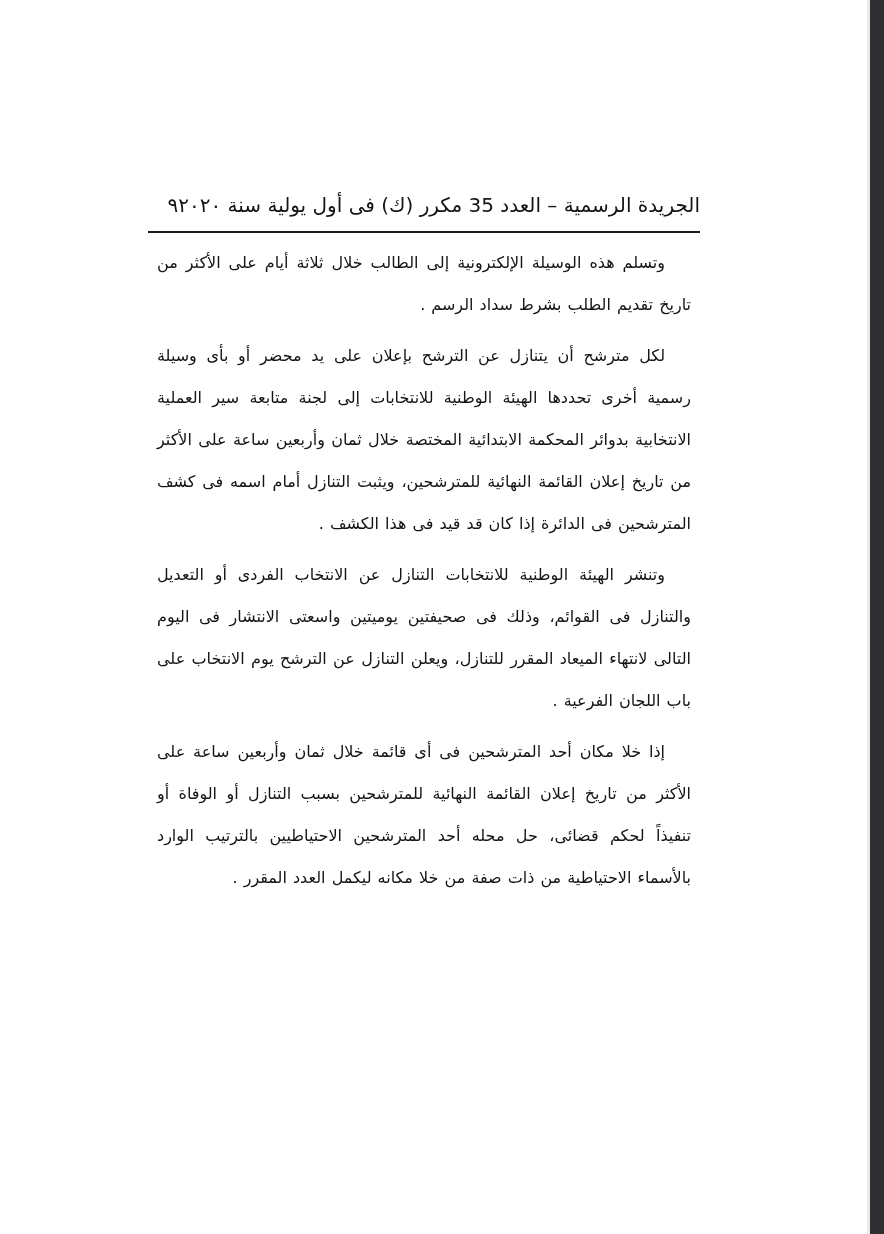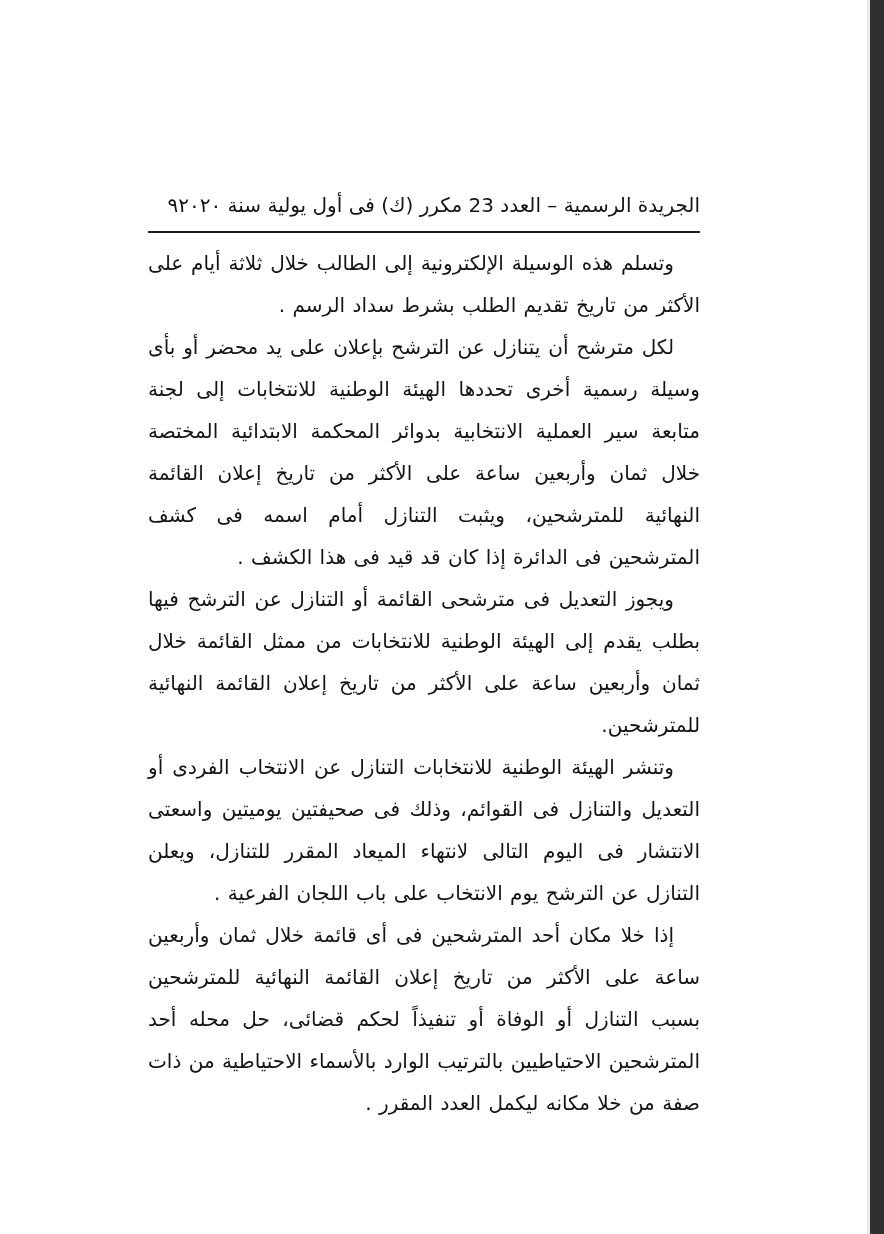--- a/index.html
+++ b/index.html
@@ -55,22 +55,22 @@
   .page-header .title {
     letter-spacing: 0;
   }
   .page-header .page-number {
     font-size: 20px;
   }
   .body-text {
     margin-top: 9px;
   }
   .par {
-    margin: 0;
-    font-size: 20px;
+    margin: 9px;
+    font-size: 16px;
     line-height: 42px;
     text-align: justify;
     text-indent: 26px;
     word-spacing: 1px;
   }
   .article-heading {
     margin: 0;
     font-size: 20px;
     font-weight: bold;
     line-height: 42px;
@@ -79,32 +79,31 @@
 </style>
 </head>
 <body>
 
 <div class="edge-shadow"></div>
 <div class="edge-strip"></div>
 
 <div class="page-content">
 
   <div class="page-header">
-    <span class="title">الجريدة الرسمية – العدد 23 مكرر (ك) فى أول يولية سنة ٢٠٢٠</span>
+    <span class="title">الجريدة الرسمية – العدد 35 مكرر (ك) فى أول يولية سنة ٢٠٢٠</span>
     <span class="page-number">٩</span>
   </div>
 
   <div class="body-text">
 
     <p class="par">وتسلم هذه الوسيلة الإلكترونية إلى الطالب خلال ثلاثة أيام على الأكثر من تاريخ تقديم الطلب بشرط سداد الرسم .</p>
 
 
     <p class="par">لكل مترشح أن يتنازل عن الترشح بإعلان على يد محضر أو بأى وسيلة رسمية أخرى تحددها الهيئة الوطنية للانتخابات إلى لجنة متابعة سير العملية الانتخابية بدوائر المحكمة الابتدائية المختصة خلال ثمان وأربعين ساعة على الأكثر من تاريخ إعلان القائمة النهائية للمترشحين، ويثبت التنازل أمام اسمه فى كشف المترشحين فى الدائرة إذا كان قد قيد فى هذا الكشف .</p>
 
-    <p class="par">ويجوز التعديل فى مترشحى القائمة أو التنازل عن الترشح فيها بطلب يقدم إلى الهيئة الوطنية للانتخابات من ممثل القائمة خلال ثمان وأربعين ساعة على الأكثر من تاريخ إعلان القائمة النهائية للمترشحين.</p>
 
     <p class="par">وتنشر الهيئة الوطنية للانتخابات التنازل عن الانتخاب الفردى أو التعديل والتنازل فى القوائم، وذلك فى صحيفتين يوميتين واسعتى الانتشار فى اليوم التالى لانتهاء الميعاد المقرر للتنازل، ويعلن التنازل عن الترشح يوم الانتخاب على باب اللجان الفرعية .</p>
 
 
     <p class="par">إذا خلا مكان أحد المترشحين فى أى قائمة خلال ثمان وأربعين ساعة على الأكثر من تاريخ إعلان القائمة النهائية للمترشحين بسبب التنازل أو الوفاة أو تنفيذاً لحكم قضائى، حل محله أحد المترشحين الاحتياطيين بالترتيب الوارد بالأسماء الاحتياطية من ذات صفة من خلا مكانه ليكمل العدد المقرر .</p>
 
   </div>
 </div>
 
 </body></html>

